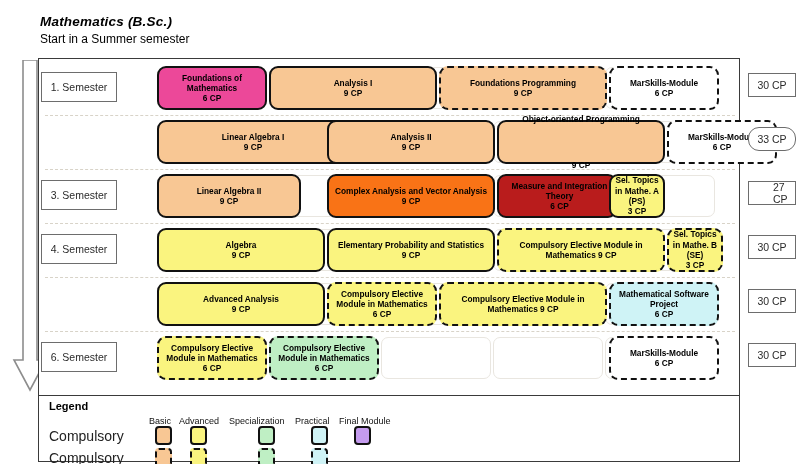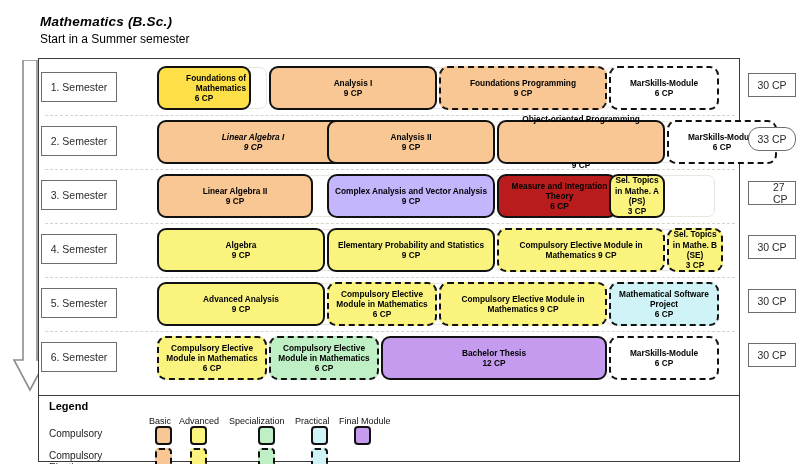--- a/index.html
+++ b/index.html
@@ -40,21 +40,21 @@
   .solid{border:2px solid #111;}
   .dashed{border:2px dashed #111;}
 
   
   .cp{position:absolute;width:48px;height:24px;border:1.1px solid #6d6d6d;
       background:#fff;box-sizing:border-box;font-size:10.5px;color:#2b2b2b;
       display:flex;align-items:center;justify-content:center;}
 
   
   .lg-title{position:absolute;left:10px;top:4px;font-size:11px;font-weight:bold;}
-  .lg-rowlabel{position:absolute;font-size:10px;color:#222;line-height:1.15;}
+  .lg-rowlabel{position:absolute;font-size:14px;color:#222;line-height:1.15;}
   .lg-colhead{position:absolute;top:20px;font-size:9px;color:#111;white-space:nowrap;}
   .sw{position:absolute;width:17px;height:19px;border-radius:4px;box-sizing:border-box;}
   .sw.solid{border:2px solid #111;}
   .sw.dashed{border:2px dashed #111;}
 </style>
 </head>
 <body>
 
 <div class="title">Mathematics (B.Sc.)</div>
 <div class="subtitle">Start in a Summer semester</div>
@@ -64,46 +64,45 @@
 </svg>
 
 <div class="frame" id="grid">
     <div class="row" style="top: 2px;">
       <div class="sem-label">1. Semester</div>
       <div class="ghost" style="left: 118px; width: 110px;"></div>
       <div class="ghost" style="left: 230px; width: 110px;"></div>
       <div class="ghost" style="left: 342px; width: 110px;"></div>
       <div class="ghost" style="left: 454px; width: 110px;"></div>
       <div class="ghost" style="left: 566px; width: 110px;"></div>
-      <div class="mod solid" style="left: 118px; width: 94px; background: #fde047; text-align: right;">
+      <div class="mod solid" style="left: 118px; width: 110px; background: #ec4899;">
         <span class="l">Foundations of Mathematics</span>
         <span class="l">6 CP</span>
       </div>
       <div class="mod solid" style="left: 230px; width: 168px; background: rgb(248, 199, 148);">
         <span class="l">Analysis I</span>
         <span class="l">9 CP</span>
       </div>
       <div class="mod dashed" style="left: 400px; width: 168px; background: rgb(248, 199, 148);">
         <span class="l">Foundations Programming</span>
         <span class="l">9 CP</span>
       </div>
       <div class="mod dashed" style="left: 570px; width: 110px; background: rgb(255, 255, 255);">
         <span class="l">MarSkills-Module</span>
         <span class="l">6 CP</span>
       </div>
     </div>
     <div class="row-sep" style="top: 56px;"></div>
     <div class="row" style="top: 56px;">
-      <div class="sem-label">2. Semester</div>
-      <div class="ghost" style="left: 118px; width: 110px;"></div>
-      <div class="ghost" style="left: 230px; width: 110px;"></div>
-      <div class="ghost" style="left: 342px; width: 110px;"></div>
-      <div class="ghost" style="left: 454px; width: 110px;"></div>
-      <div class="ghost" style="left: 566px; width: 110px;"></div>
-      <div class="mod solid" style="left: 118px; width: 192px; background: rgb(248, 199, 148); font-style: italic;">
+      <div class="ghost" style="left: 118px; width: 110px;"></div>
+      <div class="ghost" style="left: 230px; width: 110px;"></div>
+      <div class="ghost" style="left: 342px; width: 110px;"></div>
+      <div class="ghost" style="left: 454px; width: 110px;"></div>
+      <div class="ghost" style="left: 566px; width: 110px;"></div>
+      <div class="mod solid" style="left: 118px; width: 192px; background: rgb(248, 199, 148);">
         <span class="l">Linear Algebra I</span>
         <span class="l">9 CP</span>
       </div>
       <div class="mod solid" style="left: 288px; width: 168px; background: rgb(248, 199, 148);">
         <span class="l">Analysis II</span>
         <span class="l">9 CP</span>
       </div>
       <div class="mod solid" style="left: 458px; width: 168px; background: rgb(248, 199, 148); gap: 36px;">
         <span class="l">Object-oriented Programming</span>
         <span class="l">9 CP</span>
@@ -114,25 +113,25 @@
       </div>
     </div>
     <div class="row-sep" style="top: 110px;"></div>
     <div class="row" style="top: 110px;">
       <div class="sem-label">3. Semester</div>
       <div class="ghost" style="left: 118px; width: 110px;"></div>
       <div class="ghost" style="left: 230px; width: 110px;"></div>
       <div class="ghost" style="left: 342px; width: 110px;"></div>
       <div class="ghost" style="left: 454px; width: 110px;"></div>
       <div class="ghost" style="left: 566px; width: 110px;"></div>
-      <div class="mod solid" style="left: 118px; width: 156px; background: rgb(248, 199, 148);">
+      <div class="mod solid" style="left: 118px; width: 144px; background: rgb(248, 199, 148);">
         <span class="l">Linear Algebra II</span>
         <span class="l">9 CP</span>
       </div>
-      <div class="mod solid" style="left: 288px; width: 168px; background: #c4b5fd; border-radius: 10px;">
+      <div class="mod solid" style="left: 288px; width: 168px; background: #f97316;">
         <span class="l">Complex Analysis and Vector Analysis</span>
         <span class="l">9 CP</span>
       </div>
       <div class="mod solid" style="left: 458px; width: 120px; background: #b91c1c; padding-left: 8px;">
         <span class="l">Measure and Integration Theory</span>
         <span class="l">6 CP</span>
       </div>
       <div class="mod solid" style="left: 570px; width: 56px; background: rgb(250, 244, 127);">
         <span class="l">Sel. Topics in Mathe. A (PS)</span>
         <span class="l">3 CP</span>
@@ -157,21 +156,20 @@
       <div class="mod dashed" style="left: 458px; width: 168px; background: rgb(250, 244, 127);">
         <span class="l">Compulsory Elective Module in Mathematics 9 CP</span>
       </div>
       <div class="mod dashed" style="left: 628px; width: 56px; background: rgb(250, 244, 127);">
         <span class="l">Sel. Topics in Mathe. B (SE)</span>
         <span class="l">3 CP</span>
       </div>
     </div>
     <div class="row-sep" style="top: 218px;"></div>
     <div class="row" style="top: 218px;">
-      <div class="sem-label">5. Semester</div>
       <div class="ghost" style="left: 118px; width: 110px;"></div>
       <div class="ghost" style="left: 230px; width: 110px;"></div>
       <div class="ghost" style="left: 342px; width: 110px;"></div>
       <div class="ghost" style="left: 454px; width: 110px;"></div>
       <div class="ghost" style="left: 566px; width: 110px;"></div>
       <div class="mod solid" style="left: 118px; width: 168px; background: rgb(250, 244, 127);">
         <span class="l">Advanced Analysis</span>
         <span class="l">9 CP</span>
       </div>
       <div class="mod dashed" style="left: 288px; width: 110px; background: rgb(250, 244, 127);">
@@ -194,24 +192,20 @@
       <div class="ghost" style="left: 342px; width: 110px;"></div>
       <div class="ghost" style="left: 454px; width: 110px;"></div>
       <div class="ghost" style="left: 566px; width: 110px;"></div>
       <div class="mod dashed" style="left: 118px; width: 110px; background: rgb(250, 244, 127);">
         <span class="l">Compulsory Elective Module in Mathematics</span>
         <span class="l">6 CP</span>
       </div>
       <div class="mod dashed" style="left: 230px; width: 110px; background: rgb(191, 239, 196);">
         <span class="l">Compulsory Elective Module in Mathematics</span>
         <span class="l">6 CP</span>
-      </div>
-      <div class="mod solid" style="left: 342px; width: 226px; background: rgb(196, 155, 238);">
-        <span class="l">Bachelor Thesis</span>
-        <span class="l">12 CP</span>
       </div>
       <div class="mod dashed" style="left: 570px; width: 110px; background: rgb(255, 255, 255);">
         <span class="l">MarSkills-Module</span>
         <span class="l">6 CP</span>
       </div>
     </div>
   </div>
 <div class="legend-frame" id="legend">
     <div class="lg-title">Legend</div>
     <div class="lg-rowlabel" style="left: 10px; top: 32px; width: 62px;">Compulsory</div>

